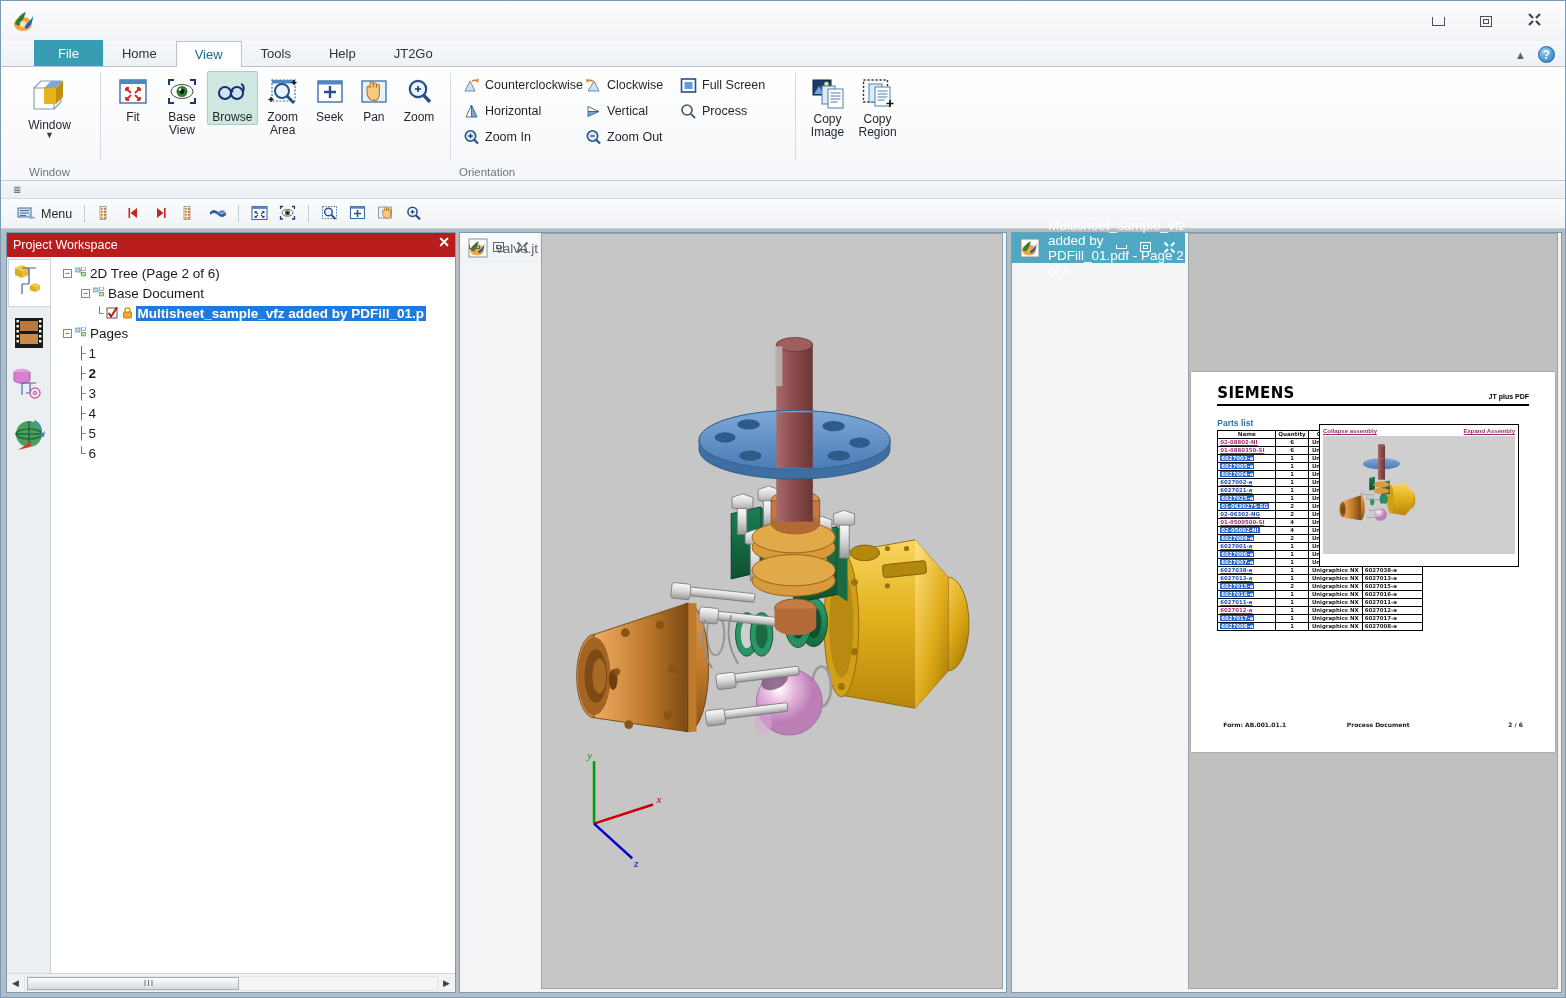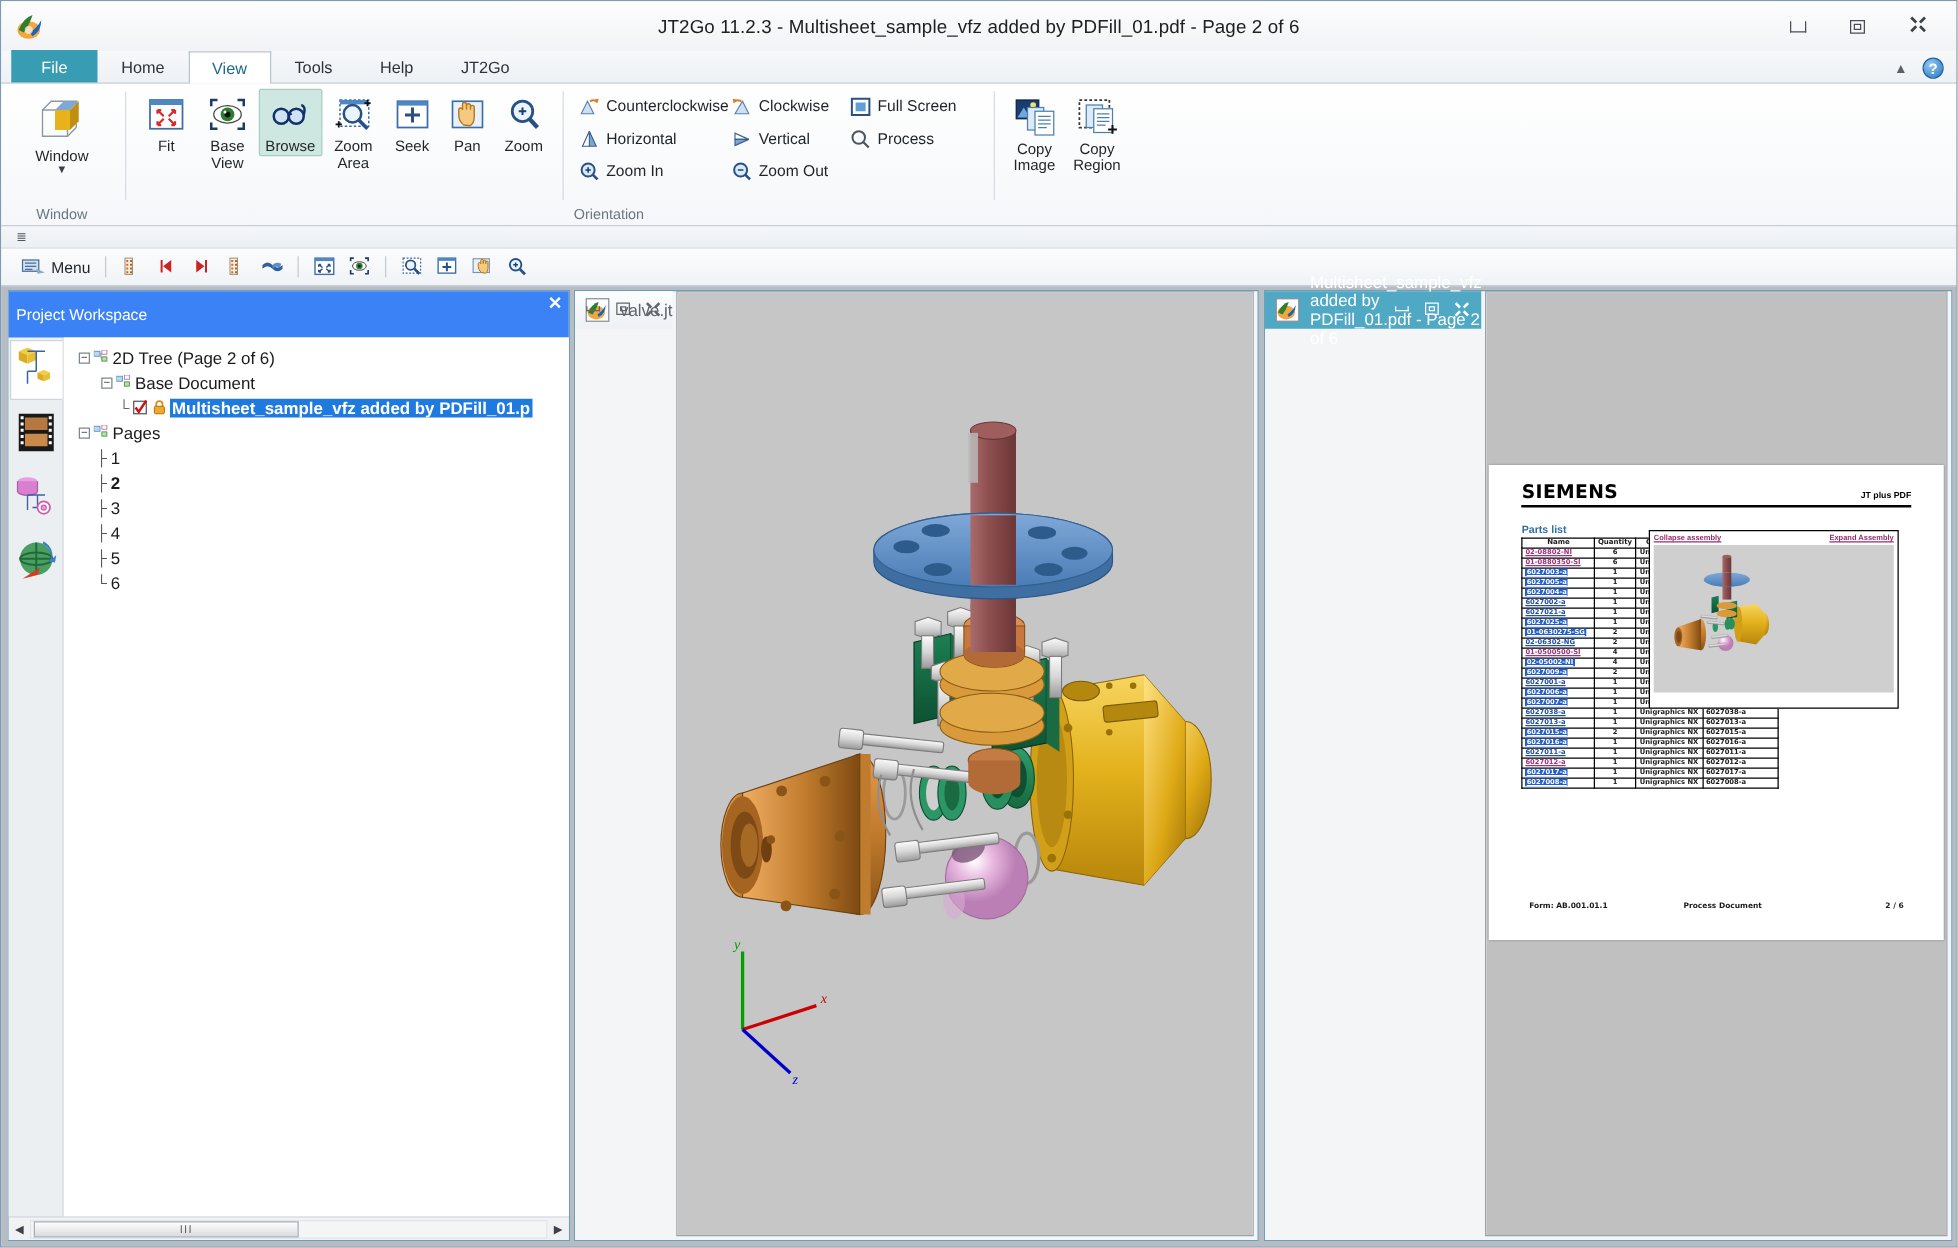--- a/index.html
+++ b/index.html
@@ -47,20 +47,21 @@
     border-bottom:1px solid #b9c4ce;
   }
   .tab {
     height:26px; padding:0 18px; display:flex; align-items:center;
     font-size:13px; color:#2d3338; cursor:default;
     border:1px solid transparent; border-bottom:none;
   }
   .tab.file {
     background:#389cb3; color:#fff; padding:0 24px; height:26px;
     border:none;
+    margin-left:25px;
   }
   .tab.active {
     background:#ffffff; border-color:#b9c4ce;
     position:relative; top:1px; color:#1d6b8c;
   }
   .tabstrip-right { position:absolute; right:10px; bottom:3px; display:flex; align-items:center; gap:12px; }
   .chevron-up { font-size:11px; color:#5a6168; }
   .help-circle {
     width:17px; height:17px; border-radius:50%;
     background:radial-gradient(circle at 35% 30%,#8fc9ef,#2a78c4);
@@ -123,21 +124,21 @@
   
   .main { flex:1; display:flex; background:#b6bcc2; padding:0; position:relative; }
 
   
   .dock {
     width:450px; flex:0 0 450px; margin:3px 2px 4px 5px;
     display:flex; flex-direction:column;
     border:1px solid #6f9fb5; background:#fff;
   }
   .dock-title {
-    height:37px; background:#3b82f6; color:#fff; display:flex; align-items:center;
+    height:24px; background:#b91c1c; color:#fff; display:flex; align-items:center;
     padding:0 4px 0 6px; font-size:12.5px; position:relative;text-align:right;
   }
   .dock-close { position:absolute; right:5px; top:1px; font-size:14px; line-height:16px; color:#fff; font-weight:bold; }
   .dock-body { flex:1; display:flex; background:#fff; min-height:0; }
   .dock-strip {
     width:44px; flex:0 0 44px; background:#eceff2; border-right:1px solid #cfd5da;
     display:flex; flex-direction:column; align-items:center; padding-top:2px; gap:3px;
   }
   .strip-item { width:42px; height:48px; display:flex; align-items:center; justify-content:center; cursor:default; }
   .strip-item.active { background:#fff; border:1px solid #cfd5da; border-right:none; }
@@ -250,21 +251,20 @@
 
   <div class="titlebar">
     <span class="app-icon">
       <svg width="26" height="26" viewBox="0 0 26 26">
         <ellipse cx="12" cy="16" rx="9" ry="7" fill="#f2a63b"></ellipse>
         <path d="M4 16 Q8 6 15 4 Q13 11 8 18 Z" fill="#2e7d32"></path>
         <path d="M13 18 Q19 14 22 8 Q22 17 15 21 Z" fill="#1565c0"></path>
         <circle cx="12" cy="16" r="3.2" fill="#fff" opacity=".65"></circle>
       </svg>
     </span>
-    <span class="title-text">JT2Go 11.2.3 - Multisheet_sample_vfz added by PDFill_01.pdf - Page 2 of 6</span>
     <div class="win-btns">
       <div class="win-btn">
           <span class="gl-min"></span>
         </div>
       <div class="win-btn">
           <span class="gl-max"></span>
         </div>
       <div class="win-btn">
         <span class="gl-close">
           <svg width="15" height="15" viewBox="0 0 15 15">

